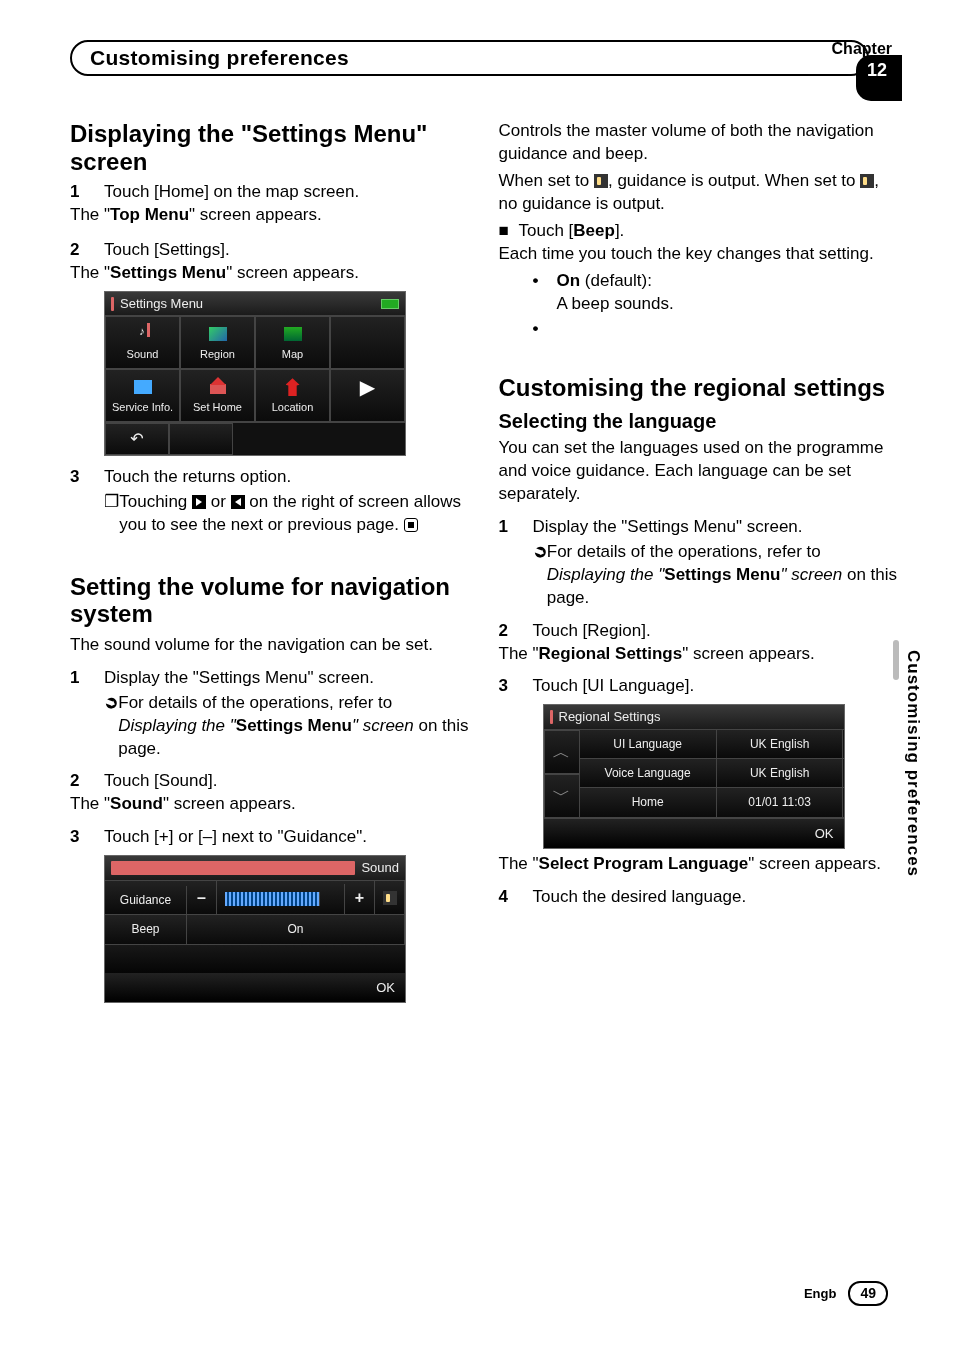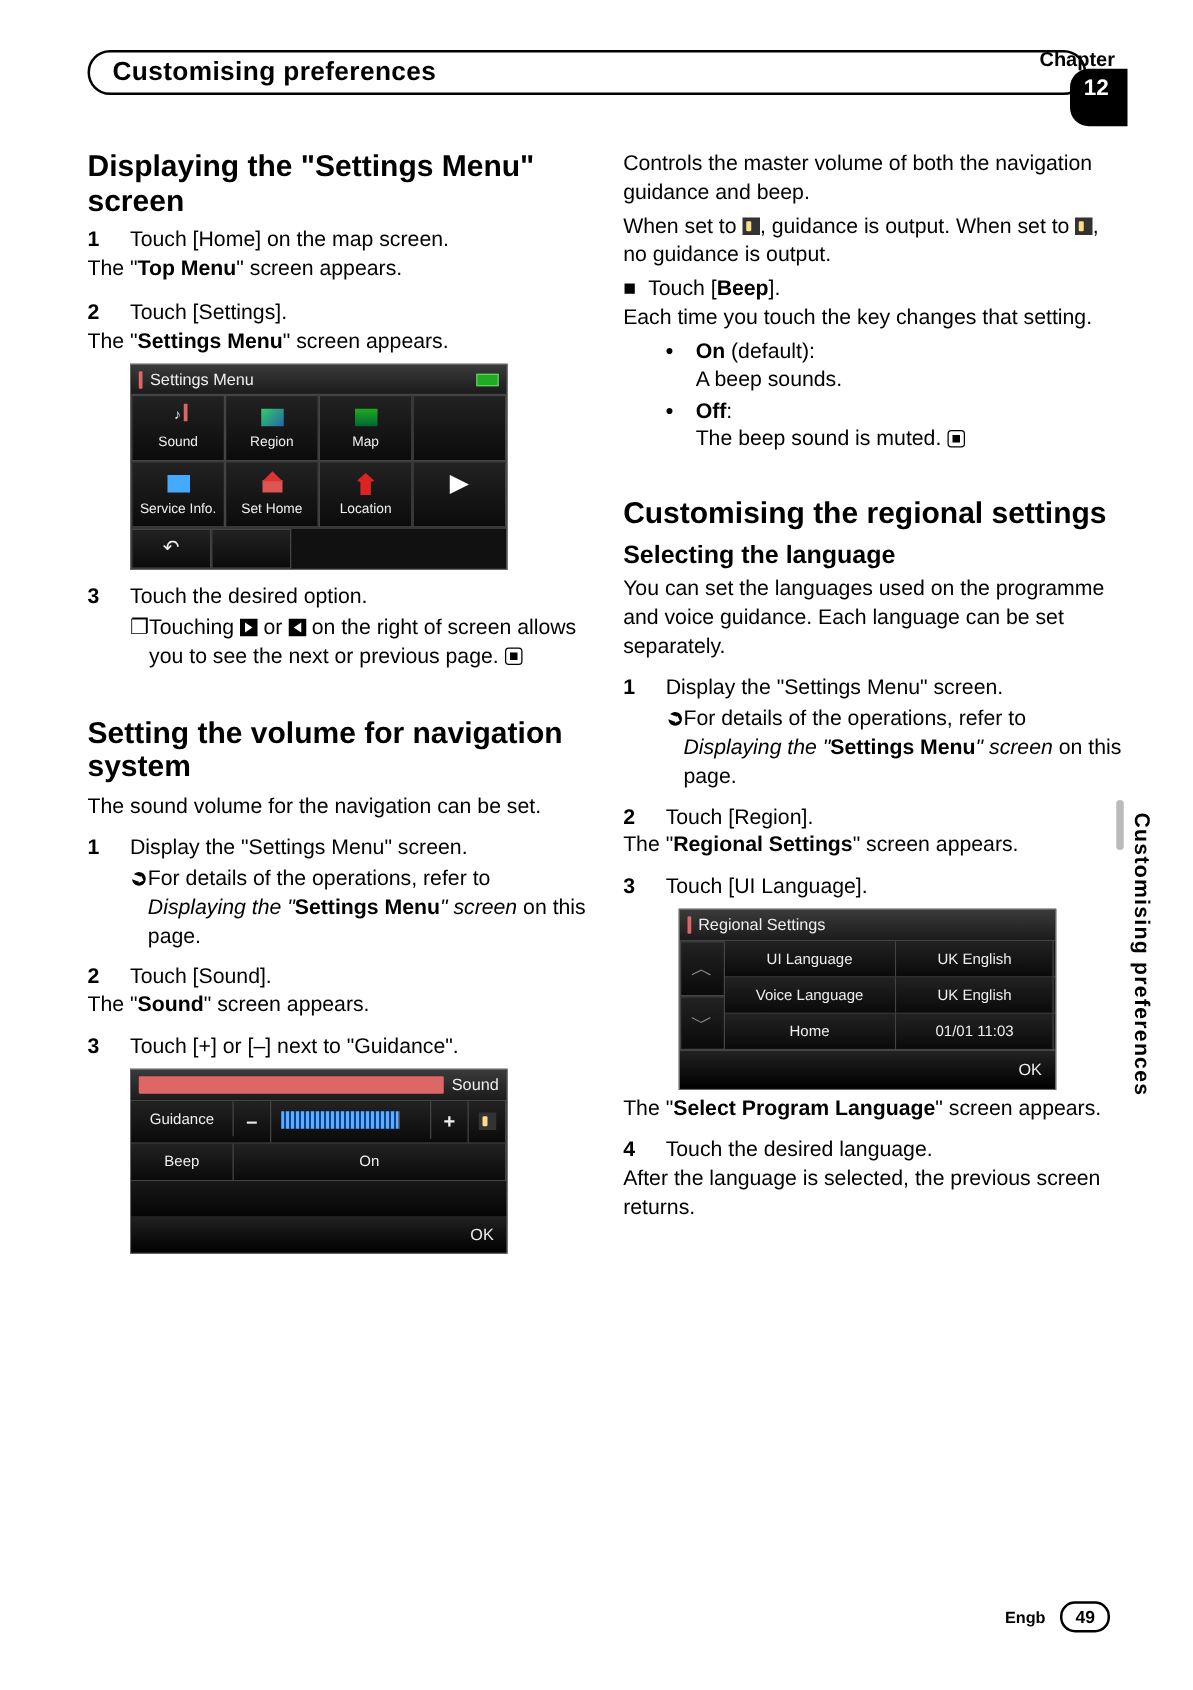--- a/index.html
+++ b/index.html
@@ -111,21 +111,21 @@
   .flag-ico{width:18px;height:14px;background:linear-gradient(135deg,#3c6,#26a);display:inline-block;}
   .map-ico{width:18px;height:14px;background:linear-gradient(#2a2,#063);display:inline-block;}
   .home-ico{width:16px;height:14px;display:inline-block;position:relative;}
   .home-ico::before{content:"";position:absolute;left:0;top:4px;width:16px;height:10px;background:#d55;}
   .home-ico::after{content:"";position:absolute;left:0;top:-3px;border-left:8px solid transparent;border-right:8px solid transparent;border-bottom:8px solid #d33;}
   .loc-ico{width:14px;height:18px;display:inline-block;background:#d22;clip-path:polygon(50% 0,100% 35%,80% 40%,80% 100%,20% 100%,20% 40%,0 35%);}
   .svc-ico{width:18px;height:14px;background:#4af;display:inline-block;}
   .play-big{color:#fff;font-size:20px;}
   
   .ss-sound{width:302px;background:#111;color:#eee;border:1px solid #666;margin:6px 0 4px 34px;font-size:12px;}
-  .ss-sound .row{display:flex;align-items:flex-start;border-bottom:1px solid #444;background:linear-gradient(#222,#0a0a0a);}
+  .ss-sound .row{display:flex;align-items:flex-end;border-bottom:1px solid #444;background:linear-gradient(#222,#0a0a0a);}
   .ss-sound .row div{border-right:1px solid #444;padding:6px 4px;text-align:center;}
   .ss-sound .lab{width:82px;}
   .ss-sound .btn{width:30px;font-size:16px;font-weight:bold;}
   .ss-sound .bar{flex:1;}
   .ss-sound .bar .prog{height:14px;margin:2px 4px;background:repeating-linear-gradient(90deg,#6af,#6af 2px,#048 2px,#048 4px);width:80%;}
   .ss-sound .big{flex:1;}
   .ss-sound .ok{text-align:right;padding:6px 10px;background:linear-gradient(#222,#000);font-size:13px;}
   .ss-sound .empty{height:28px;background:linear-gradient(#181818,#050505);}
   
   .ss-reg{width:302px;background:#111;color:#eee;border:1px solid #666;margin:6px 0 4px 44px;font-size:12px;}
@@ -219,21 +219,21 @@
             </div>
         </div>
         <div class="ss-bottom">
           <div class="back">↶</div>
           <div class="empty"></div>
         </div>
       </div>
 
       <div class="step">
           <div class="num">3</div>
-          <div class="label">Touch the desired option.</div>
+          <div class="label">Touch the returns option.</div>
         </div>
       <div class="sub">
           <div class="mark">❐</div>
           <div><span>Touching </span><span class="tri-mini-r"></span><span> or </span><span class="tri-mini-l"></span><span> on the right of screen allows you to see the next or previous page.</span> <span class="sq2"></span></div>
         </div>
 
       <h2 style="margin-top:36px;">Setting the volume for navigation system</h2>
       <p>The sound volume for the navigation can be set.</p>
 
       <div class="step" style="margin-top:10px;">
@@ -286,21 +286,20 @@
           <div style="width:20px;">■</div>
           <div><span>Touch [</span><b>Beep</b><span>].</span></div>
         </div>
       <p>Each time you touch the key changes that setting.</p>
       <div class="bullet">
           <div class="mark">•</div>
           <div><b>On</b><span> (default):</span><br><span>A beep sounds.</span></div>
         </div>
       <div class="bullet">
           <div class="mark">•</div>
-          <div><b>Off</b><span>:</span><br><span>The beep sound is muted.</span> <span class="sq2"></span></div>
         </div>
 
       <h2 style="margin-top:34px;">Customising the regional settings</h2>
       <h3>Selecting the language</h3>
       <p>You can set the languages used on the programme and voice guidance. Each language can be set separately.</p>
 
       <div class="step" style="margin-top:10px;">
           <div class="num">1</div>
           <div class="label">Display the "Settings Menu" screen.</div>
         </div>
@@ -347,21 +346,20 @@
         </div>
         <div class="ok">OK</div>
       </div>
 
       <p><span>The "</span><b>Select Program Language</b><span>" screen appears.</span></p>
 
       <div class="step" style="margin-top:10px;">
           <div class="num">4</div>
           <div class="label">Touch the desired language.</div>
         </div>
-      <p>After the language is selected, the previous screen returns.</p>
     </div>
   </div>
 
   <div class="side-line"></div>
   <div class="side-tab">Customising preferences</div>
 
   <div class="footer">
     <span>Engb</span>
     <span class="pg">49</span>
   </div>

